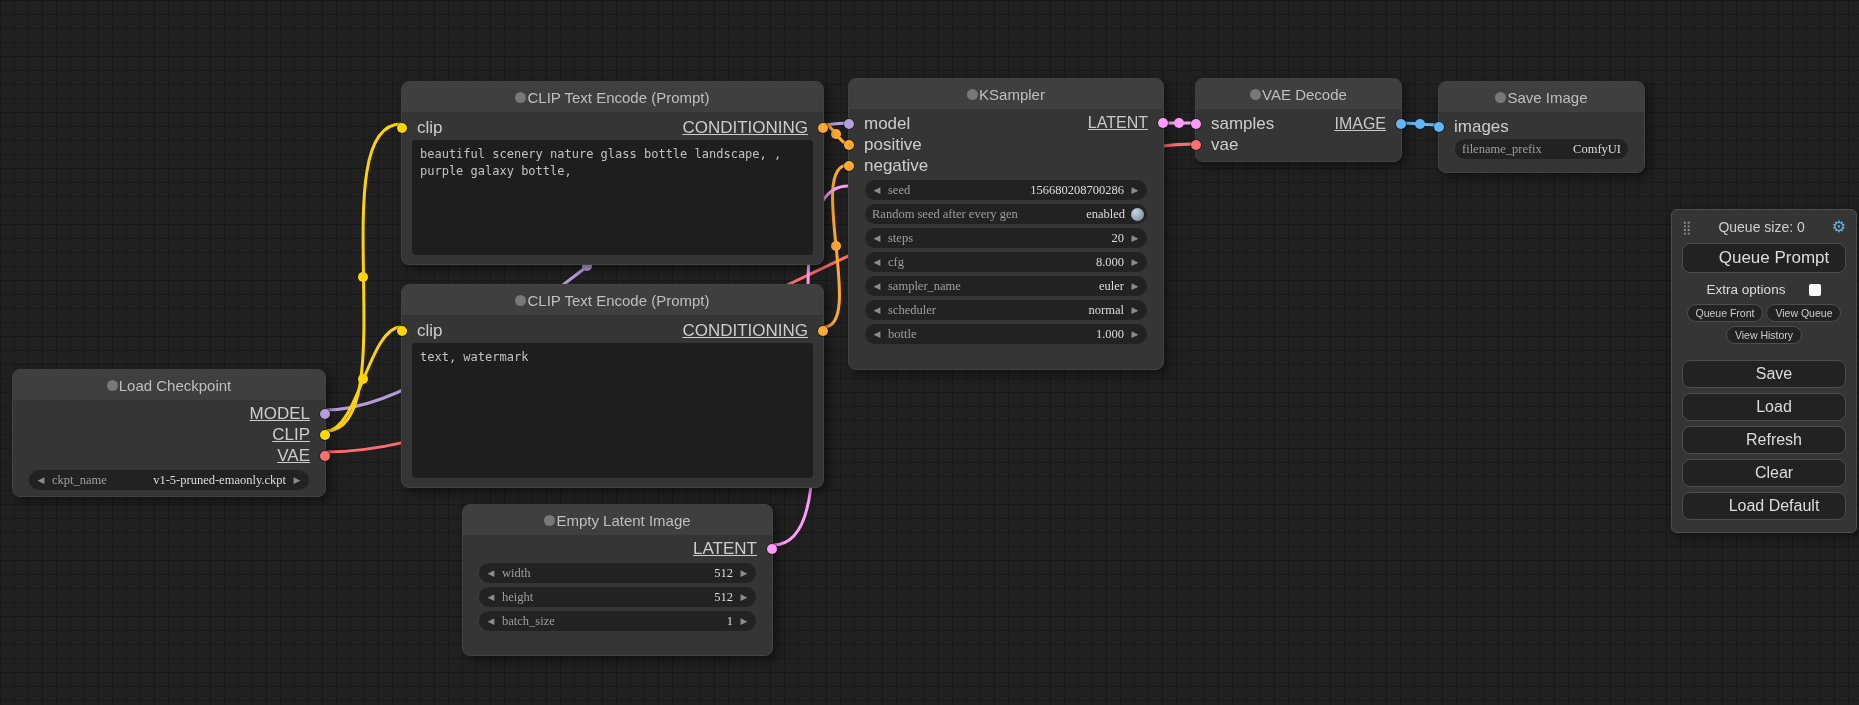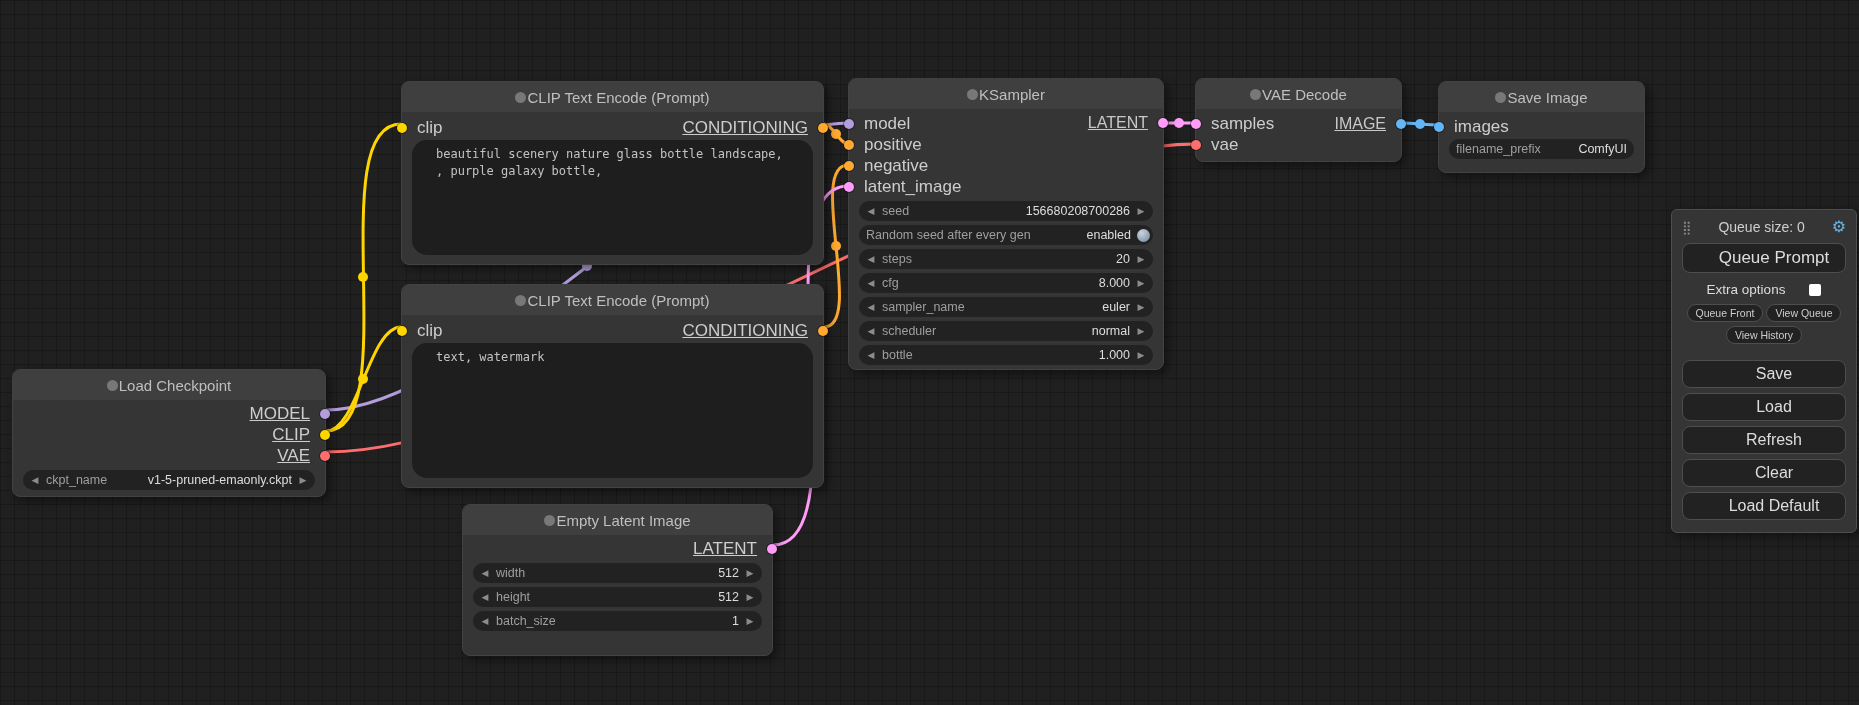--- a/index.html
+++ b/index.html
@@ -28,31 +28,31 @@
   .slot-row{position:relative;height:21px;display:flex;align-items:center;font-size:17px;color:#cdcdcd;}
   .slot-row.duo{height:26px;justify-content:space-between;}
   .in-label{padding-left:15px;}
   .out-label{margin-left:auto;padding-right:15px;text-decoration:underline;}
   .dot{position:absolute;width:10px;height:10px;border-radius:50%;top:50%;transform:translateY(-50%);box-shadow:0 0 0 1px rgba(0,0,0,.35);}
   .dot.l{left:-5px;} .dot.r{right:-5px;}
   .out-abs{position:absolute;left:0;right:0;top:3px;height:21px;display:flex;align-items:center;}
   .c-model{background:#B39DDB;} .c-clip{background:#FFD500;} .c-vae{background:#FF6E6E;}
   .c-cond{background:#FFA931;} .c-latent{background:#FF9CF9;} .c-image{background:#64B5F6;}
   .widget{
-    height:20px;margin:4px 10px 0;background:#222;border-radius:10px;
-    display:flex;align-items:center;gap:6px;padding:0 7px;font-size:12.5px;box-sizing:border-box;
+    height:20px;margin:4px 16px 0;background:#222;border-radius:10px;
+    display:flex;align-items:center;gap:6px;padding:0 7px;font-size:12.5px;box-sizing:border-box;font-family:Liberation Serif, serif;
   }
   .widget .arrow{color:#8c8c8c;font-size:9px;width:10px;text-align:center;flex:0 0 auto;}
   .widget .wlabel{color:#9f9f9f;white-space:nowrap;}
   .widget .wvalue{margin-left:auto;color:#dddddd;white-space:nowrap;}
   .knob{width:13px;height:13px;border-radius:50%;flex:0 0 auto;margin-right:-4px;
     background:radial-gradient(circle at 35% 30%, #c7d3de, #73849a);}
   .textbox{
     position:absolute;left:10px;right:10px;top:58px;bottom:9px;background:#1e1e1e;
-    border-radius:15px;padding:6px 24px;font-family:"DejaVu Sans Mono", monospace;
+    border-radius:4px;padding:6px 8px;font-family:"DejaVu Sans Mono", monospace;
     font-size:12px;line-height:1.45;color:#c3c3c3;overflow:hidden;box-sizing:border-box;
   }
   
   #node-load-checkpoint{left:12px;top:369px;width:314px;height:128px;}
   #node-clip-pos{left:401px;top:81px;width:423px;height:184px;}
   #node-clip-neg{left:401px;top:284px;width:423px;height:204px;}
   #node-empty-latent{left:462px;top:504px;width:311px;height:152px;}
   #node-ksampler{left:848px;top:78px;width:316px;height:292px;}
   #node-vae{left:1195px;top:78px;width:207px;height:84px;}
   #node-save{left:1438px;top:81px;width:207px;height:92px;}
@@ -210,24 +210,20 @@
         <span class="in-label">model</span>
       </div>
       <div class="slot-row">
         <span class="dot l c-cond"></span>
         <span class="in-label">positive</span>
       </div>
       <div class="slot-row">
         <span class="dot l c-cond"></span>
         <span class="in-label">negative</span>
       </div>
-      <div class="slot-row">
-        <span class="dot l c-latent"></span>
-        <span class="in-label">latent_image</span>
-      </div>
     </div>
     <div class="widget">
       <span class="arrow">◀</span>
       <span class="wlabel">seed</span>
       <span class="wvalue">156680208700286</span>
       <span class="arrow">▶</span>
     </div>
     <div class="widget">
       <span class="wlabel">Random seed after every gen</span>
       <span class="wvalue">enabled</span>

